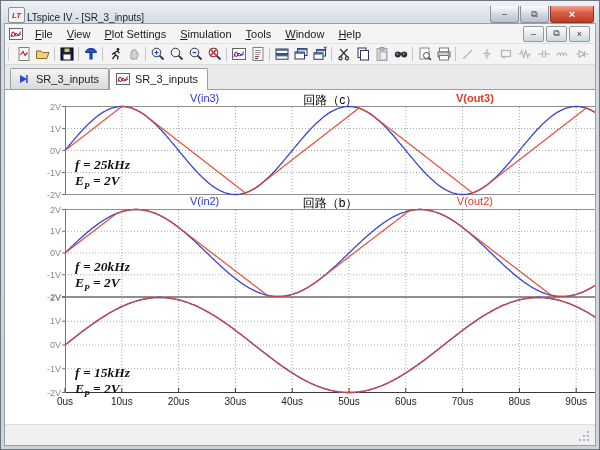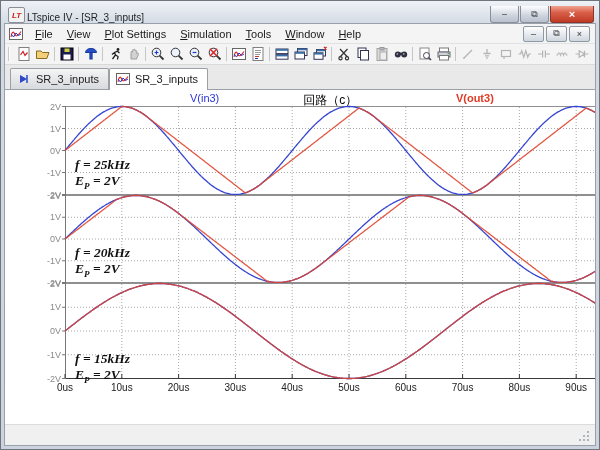--- a/index.html
+++ b/index.html
@@ -422,20 +422,25 @@
             <polyline points="16.0,44.5 17.1,43.1 18.3,41.7 19.4,40.4 20.5,39.0 21.7,37.6 22.8,36.3 24.0,34.9 25.1,33.6 26.2,32.2 27.4,30.9 28.5,29.6 29.6,28.3 30.8,27.0 31.9,25.8 33.0,24.5 34.2,23.3 35.3,22.1 36.4,20.9 37.6,19.8 38.7,18.6 39.9,17.5 41.0,16.5 42.1,15.4 43.3,14.4 44.4,13.4 45.5,12.4 46.7,11.5 47.8,10.6 48.9,9.7 50.1,8.9 51.2,8.1 52.4,7.3 53.5,6.6 54.6,5.9 55.8,5.3 56.9,4.7 58.0,4.1 59.2,3.6 60.3,3.1 61.4,2.7 62.6,2.2 63.7,1.9 64.8,1.6 66.0,1.3 67.1,1.0 68.3,0.8 69.4,0.7 70.5,0.6 71.7,0.5 72.8,0.5 73.9,0.5 75.1,0.6 76.2,0.7 77.3,0.8 78.5,1.0 79.6,1.3 80.8,1.6 81.9,1.9 83.0,2.2 84.2,2.7 85.3,3.1 86.4,3.6 87.6,4.1 88.7,4.7 89.8,5.3 91.0,5.9 92.1,6.6 93.2,7.3 94.4,8.1 95.5,8.9 96.7,9.7 97.8,10.6 98.9,11.5 100.1,12.4 101.2,13.4 102.3,14.4 103.5,15.4 104.6,16.5 105.7,17.5 106.9,18.6 108.0,19.8 109.2,20.9 110.3,22.1 111.4,23.3 112.6,24.5 113.7,25.8 114.8,27.0 116.0,28.3 117.1,29.6 118.2,30.9 119.4,32.2 120.5,33.6 121.6,34.9 122.8,36.3 123.9,37.6 125.1,39.0 126.2,40.4 127.3,41.7 128.5,43.1 129.6,44.5 130.7,45.9 131.9,47.3 133.0,48.6 134.1,50.0 135.3,51.4 136.4,52.7 137.6,54.1 138.7,55.4 139.8,56.8 141.0,58.1 142.1,59.4 143.2,60.7 144.4,62.0 145.5,63.2 146.6,64.5 147.8,65.7 148.9,66.9 150.0,68.1 151.2,69.2 152.3,70.4 153.5,71.5 154.6,72.5 155.7,73.6 156.9,74.6 158.0,75.6 159.1,76.6 160.3,77.5 161.4,78.4 162.5,79.3 163.7,80.1 164.8,80.9 166.0,81.7 167.1,82.4 168.2,83.1 169.4,83.7 170.5,84.3 171.6,84.9 172.8,85.4 173.9,85.9 175.0,86.3 176.2,86.8 177.3,87.1 178.4,87.4 179.6,87.7 180.7,88.0 181.9,88.2 183.0,88.3 184.1,88.4 185.3,88.5 186.4,88.5 187.5,88.5 188.7,88.4 189.8,88.3 190.9,88.2 192.1,88.0 193.2,87.7 194.4,87.4 195.5,87.1 196.6,86.8 197.8,86.3 198.9,85.9 200.0,85.4 201.2,84.9 202.3,84.3 203.4,83.7 204.6,83.1 205.7,82.4 206.8,81.7 208.0,80.9 209.1,80.1 210.3,79.3 211.4,78.4 212.5,77.5 213.7,76.6 214.8,75.6 215.9,74.6 217.1,73.6 218.2,72.5 219.3,71.5 220.5,70.4 221.6,69.2 222.8,68.1 223.9,66.9 225.0,65.7 226.2,64.5 227.3,63.2 228.4,62.0 229.6,60.7 230.7,59.4 231.8,58.1 233.0,56.8 234.1,55.4 235.2,54.1 236.4,52.7 237.5,51.4 238.7,50.0 239.8,48.6 240.9,47.3 242.1,45.9 243.2,44.5 244.3,43.1 245.5,41.7 246.6,40.4 247.7,39.0 248.9,37.6 250.0,36.3 251.2,34.9 252.3,33.6 253.4,32.2 254.6,30.9 255.7,29.6 256.8,28.3 258.0,27.0 259.1,25.8 260.2,24.5 261.4,23.3 262.5,22.1 263.6,20.9 264.8,19.8 265.9,18.6 267.1,17.5 268.2,16.5 269.3,15.4 270.5,14.4 271.6,13.4 272.7,12.4 273.9,11.5 275.0,10.6 276.1,9.7 277.3,8.9 278.4,8.1 279.6,7.3 280.7,6.6 281.8,5.9 283.0,5.3 284.1,4.7 285.2,4.1 286.4,3.6 287.5,3.1 288.6,2.7 289.8,2.2 290.9,1.9 292.0,1.6 293.2,1.3 294.3,1.0 295.5,0.8 296.6,0.7 297.7,0.6 298.9,0.5 300.0,0.5 301.1,0.5 302.3,0.6 303.4,0.7 304.5,0.8 305.7,1.0 306.8,1.3 308.0,1.6 309.1,1.9 310.2,2.2 311.4,2.7 312.5,3.1 313.6,3.6 314.8,4.1 315.9,4.7 317.0,5.3 318.2,5.9 319.3,6.6 320.4,7.3 321.6,8.1 322.7,8.9 323.9,9.7 325.0,10.6 326.1,11.5 327.3,12.4 328.4,13.4 329.5,14.4 330.7,15.4 331.8,16.5 332.9,17.5 334.1,18.6 335.2,19.8 336.4,20.9 337.5,22.1 338.6,23.3 339.8,24.5 340.9,25.8 342.0,27.0 343.2,28.3 344.3,29.6 345.4,30.9 346.6,32.2 347.7,33.6 348.8,34.9 350.0,36.3 351.1,37.6 352.3,39.0 353.4,40.4 354.5,41.7 355.7,43.1 356.8,44.5 357.9,45.9 359.1,47.3 360.2,48.6 361.3,50.0 362.5,51.4 363.6,52.7 364.8,54.1 365.9,55.4 367.0,56.8 368.2,58.1 369.3,59.4 370.4,60.7 371.6,62.0 372.7,63.2 373.8,64.5 375.0,65.7 376.1,66.9 377.2,68.1 378.4,69.2 379.5,70.4 380.7,71.5 381.8,72.5 382.9,73.6 384.1,74.6 385.2,75.6 386.3,76.6 387.5,77.5 388.6,78.4 389.7,79.3 390.9,80.1 392.0,80.9 393.2,81.7 394.3,82.4 395.4,83.1 396.6,83.7 397.7,84.3 398.8,84.9 400.0,85.4 401.1,85.9 402.2,86.3 403.4,86.8 404.5,87.1 405.6,87.4 406.8,87.7 407.9,88.0 409.1,88.2 410.2,88.3 411.3,88.4 412.5,88.5 413.6,88.5 414.7,88.5 415.9,88.4 417.0,88.3 418.1,88.2 419.3,88.0 420.4,87.7 421.6,87.4 422.7,87.1 423.8,86.8 425.0,86.3 426.1,85.9 427.2,85.4 428.4,84.9 429.5,84.3 430.6,83.7 431.8,83.1 432.9,82.4 434.0,81.7 435.2,80.9 436.3,80.1 437.5,79.3 438.6,78.4 439.7,77.5 440.9,76.6 442.0,75.6 443.1,74.6 444.3,73.6 445.4,72.5 446.5,71.5 447.7,70.4 448.8,69.2 450.0,68.1 451.1,66.9 452.2,65.7 453.4,64.5 454.5,63.2 455.6,62.0 456.8,60.7 457.9,59.4 459.0,58.1 460.2,56.8 461.3,55.4 462.4,54.1 463.6,52.7 464.7,51.4 465.9,50.0 467.0,48.6 468.1,47.3 469.3,45.9 470.4,44.5 471.5,43.1 472.7,41.7 473.8,40.4 474.9,39.0 476.1,37.6 477.2,36.3 478.4,34.9 479.5,33.6 480.6,32.2 481.8,30.9 482.9,29.6 484.0,28.3 485.2,27.0 486.3,25.8 487.4,24.5 488.6,23.3 489.7,22.1 490.8,20.9 492.0,19.8 493.1,18.6 494.3,17.5 495.4,16.5 496.5,15.4 497.7,14.4 498.8,13.4 499.9,12.4 501.1,11.5 502.2,10.6 503.3,9.7 504.5,8.9 505.6,8.1 506.8,7.3 507.9,6.6 509.0,5.9 510.2,5.3 511.3,4.7 512.4,4.1 513.6,3.6 514.7,3.1 515.8,2.7 517.0,2.2 518.1,1.9 519.2,1.6 520.4,1.3 521.5,1.0 522.7,0.8 523.8,0.7 524.9,0.6 526.1,0.5 527.2,0.5 528.3,0.5 529.5,0.6 530.6,0.7 531.7,0.8 532.9,1.0 534.0,1.3 535.2,1.6 536.3,1.9 537.4,2.2 538.6,2.7 539.7,3.1 540.8,3.6 542.0,4.1 543.1,4.7 544.2,5.3 545.4,5.9 546.5,6.6 547.6,7.3 548.8,8.1 549.9,8.9 551.1,9.7 552.2,10.6 553.3,11.5 554.5,12.4 555.6,13.4 556.7,14.4 557.9,15.4 559.0,16.5 560.1,17.5 561.3,18.6 562.4,19.8 563.6,20.9 564.7,22.1 565.8,23.3 567.0,24.5 568.1,25.8 569.2,27.0 570.4,28.3 571.5,29.6 572.6,30.9 573.8,32.2 574.9,33.6 576.0,34.9 577.2,36.3 578.3,37.6 579.5,39.0 580.6,40.4 581.7,41.7 582.9,43.1 584.0,44.5 " fill="none" stroke="#3545d2" stroke-width="1.3"></polyline>
             <polyline points="16.0,44.5 17.1,43.6 18.3,42.7 19.4,41.9 20.5,41.0 21.7,40.1 22.8,39.2 24.0,38.3 25.1,37.5 26.2,36.6 27.4,35.7 28.5,34.8 29.6,33.9 30.8,33.1 31.9,32.2 33.0,31.3 34.2,30.4 35.3,29.5 36.4,28.7 37.6,27.8 38.7,26.9 39.9,26.0 41.0,25.1 42.1,24.3 43.3,23.4 44.4,22.5 45.5,21.6 46.7,20.7 47.8,19.9 48.9,19.0 50.1,18.1 51.2,17.2 52.4,16.3 53.5,15.5 54.6,14.6 55.8,13.7 56.9,12.8 58.0,11.9 59.2,11.1 60.3,10.2 61.4,9.3 62.6,8.4 63.7,7.5 64.8,6.7 66.0,5.8 67.1,4.9 68.3,4.0 69.4,3.1 70.5,2.3 71.7,1.4 72.8,0.5 73.9,0.5 75.1,0.6 76.2,0.7 77.3,0.8 78.5,1.0 79.6,1.3 80.8,1.6 81.9,1.9 83.0,2.2 84.2,2.7 85.3,3.1 86.4,3.6 87.6,4.1 88.7,4.7 89.8,5.3 91.0,5.9 92.1,6.6 93.2,7.3 94.4,8.1 95.5,8.9 96.7,9.7 97.8,10.6 98.9,11.5 100.1,12.4 101.2,13.2 102.3,14.1 103.5,15.0 104.6,15.9 105.7,16.8 106.9,17.6 108.0,18.5 109.2,19.4 110.3,20.3 111.4,21.2 112.6,22.0 113.7,22.9 114.8,23.8 116.0,24.7 117.1,25.6 118.2,26.4 119.4,27.3 120.5,28.2 121.6,29.1 122.8,30.0 123.9,30.8 125.1,31.7 126.2,32.6 127.3,33.5 128.5,34.4 129.6,35.2 130.7,36.1 131.9,37.0 133.0,37.9 134.1,38.8 135.3,39.6 136.4,40.5 137.6,41.4 138.7,42.3 139.8,43.2 141.0,44.0 142.1,44.9 143.2,45.8 144.4,46.7 145.5,47.6 146.6,48.4 147.8,49.3 148.9,50.2 150.0,51.1 151.2,52.0 152.3,52.8 153.5,53.7 154.6,54.6 155.7,55.5 156.9,56.4 158.0,57.2 159.1,58.1 160.3,59.0 161.4,59.9 162.5,60.8 163.7,61.6 164.8,62.5 166.0,63.4 167.1,64.3 168.2,65.2 169.4,66.0 170.5,66.9 171.6,67.8 172.8,68.7 173.9,69.6 175.0,70.4 176.2,71.3 177.3,72.2 178.4,73.1 179.6,74.0 180.7,74.8 181.9,75.7 183.0,76.6 184.1,77.5 185.3,78.4 186.4,79.2 187.5,80.1 188.7,81.0 189.8,81.9 190.9,82.8 192.1,83.6 193.2,84.5 194.4,85.4 195.5,86.3 196.6,86.8 197.8,86.3 198.9,85.9 200.0,85.4 201.2,84.9 202.3,84.3 203.4,83.7 204.6,83.1 205.7,82.4 206.8,81.7 208.0,80.9 209.1,80.1 210.3,79.3 211.4,78.4 212.5,77.5 213.7,76.6 214.8,75.8 215.9,74.9 217.1,74.0 218.2,73.1 219.3,72.2 220.5,71.4 221.6,70.5 222.8,69.6 223.9,68.7 225.0,67.8 226.2,67.0 227.3,66.1 228.4,65.2 229.6,64.3 230.7,63.4 231.8,62.6 233.0,61.7 234.1,60.8 235.2,59.9 236.4,59.0 237.5,58.2 238.7,57.3 239.8,56.4 240.9,55.5 242.1,54.6 243.2,53.8 244.3,52.9 245.5,52.0 246.6,51.1 247.7,50.2 248.9,49.4 250.0,48.5 251.2,47.6 252.3,46.7 253.4,45.8 254.6,45.0 255.7,44.1 256.8,43.2 258.0,42.3 259.1,41.4 260.2,40.6 261.4,39.7 262.5,38.8 263.6,37.9 264.8,37.0 265.9,36.2 267.1,35.3 268.2,34.4 269.3,33.5 270.5,32.6 271.6,31.8 272.7,30.9 273.9,30.0 275.0,29.1 276.1,28.2 277.3,27.4 278.4,26.5 279.6,25.6 280.7,24.7 281.8,23.8 283.0,23.0 284.1,22.1 285.2,21.2 286.4,20.3 287.5,19.4 288.6,18.6 289.8,17.7 290.9,16.8 292.0,15.9 293.2,15.0 294.3,14.2 295.5,13.3 296.6,12.4 297.7,11.5 298.9,10.6 300.0,9.8 301.1,8.9 302.3,8.0 303.4,7.1 304.5,6.2 305.7,5.4 306.8,4.5 308.0,3.6 309.1,2.7 310.2,2.2 311.4,2.7 312.5,3.1 313.6,3.6 314.8,4.1 315.9,4.7 317.0,5.3 318.2,5.9 319.3,6.6 320.4,7.3 321.6,8.1 322.7,8.9 323.9,9.7 325.0,10.6 326.1,11.5 327.3,12.4 328.4,13.2 329.5,14.1 330.7,15.0 331.8,15.9 332.9,16.8 334.1,17.6 335.2,18.5 336.4,19.4 337.5,20.3 338.6,21.2 339.8,22.0 340.9,22.9 342.0,23.8 343.2,24.7 344.3,25.6 345.4,26.4 346.6,27.3 347.7,28.2 348.8,29.1 350.0,30.0 351.1,30.8 352.3,31.7 353.4,32.6 354.5,33.5 355.7,34.4 356.8,35.2 357.9,36.1 359.1,37.0 360.2,37.9 361.3,38.8 362.5,39.6 363.6,40.5 364.8,41.4 365.9,42.3 367.0,43.2 368.2,44.0 369.3,44.9 370.4,45.8 371.6,46.7 372.7,47.6 373.8,48.4 375.0,49.3 376.1,50.2 377.2,51.1 378.4,52.0 379.5,52.8 380.7,53.7 381.8,54.6 382.9,55.5 384.1,56.4 385.2,57.2 386.3,58.1 387.5,59.0 388.6,59.9 389.7,60.8 390.9,61.6 392.0,62.5 393.2,63.4 394.3,64.3 395.4,65.2 396.6,66.0 397.7,66.9 398.8,67.8 400.0,68.7 401.1,69.6 402.2,70.4 403.4,71.3 404.5,72.2 405.6,73.1 406.8,74.0 407.9,74.8 409.1,75.7 410.2,76.6 411.3,77.5 412.5,78.4 413.6,79.2 414.7,80.1 415.9,81.0 417.0,81.9 418.1,82.8 419.3,83.6 420.4,84.5 421.6,85.4 422.7,86.3 423.8,86.8 425.0,86.3 426.1,85.9 427.2,85.4 428.4,84.9 429.5,84.3 430.6,83.7 431.8,83.1 432.9,82.4 434.0,81.7 435.2,80.9 436.3,80.1 437.5,79.3 438.6,78.4 439.7,77.5 440.9,76.6 442.0,75.8 443.1,74.9 444.3,74.0 445.4,73.1 446.5,72.2 447.7,71.4 448.8,70.5 450.0,69.6 451.1,68.7 452.2,67.8 453.4,67.0 454.5,66.1 455.6,65.2 456.8,64.3 457.9,63.4 459.0,62.6 460.2,61.7 461.3,60.8 462.4,59.9 463.6,59.0 464.7,58.2 465.9,57.3 467.0,56.4 468.1,55.5 469.3,54.6 470.4,53.8 471.5,52.9 472.7,52.0 473.8,51.1 474.9,50.2 476.1,49.4 477.2,48.5 478.4,47.6 479.5,46.7 480.6,45.8 481.8,45.0 482.9,44.1 484.0,43.2 485.2,42.3 486.3,41.4 487.4,40.6 488.6,39.7 489.7,38.8 490.8,37.9 492.0,37.0 493.1,36.2 494.3,35.3 495.4,34.4 496.5,33.5 497.7,32.6 498.8,31.8 499.9,30.9 501.1,30.0 502.2,29.1 503.3,28.2 504.5,27.4 505.6,26.5 506.8,25.6 507.9,24.7 509.0,23.8 510.2,23.0 511.3,22.1 512.4,21.2 513.6,20.3 514.7,19.4 515.8,18.6 517.0,17.7 518.1,16.8 519.2,15.9 520.4,15.0 521.5,14.2 522.7,13.3 523.8,12.4 524.9,11.5 526.1,10.6 527.2,9.8 528.3,8.9 529.5,8.0 530.6,7.1 531.7,6.2 532.9,5.4 534.0,4.5 535.2,3.6 536.3,2.7 537.4,2.2 538.6,2.7 539.7,3.1 540.8,3.6 542.0,4.1 543.1,4.7 544.2,5.3 545.4,5.9 546.5,6.6 547.6,7.3 548.8,8.1 549.9,8.9 551.1,9.7 552.2,10.6 553.3,11.5 554.5,12.4 555.6,13.2 556.7,14.1 557.9,15.0 559.0,15.9 560.1,16.8 561.3,17.6 562.4,18.5 563.6,19.4 564.7,20.3 565.8,21.2 567.0,22.0 568.1,22.9 569.2,23.8 570.4,24.7 571.5,25.6 572.6,26.4 573.8,27.3 574.9,28.2 576.0,29.1 577.2,30.0 578.3,30.8 579.5,31.7 580.6,32.6 581.7,33.5 582.9,34.4 584.0,35.2 " fill="none" stroke="#df452e" stroke-width="1.3" opacity="0.9"></polyline>
           </svg>
         <div class="ann">
           <div><i>f</i><span> = 25kHz</span></div>
           <div><i>E</i><sub>P</sub><span> = 2V</span></div>
         </div>
       </div>
 
       <div class="pane">
+        <div class="pane-header">
+          <span class="hdr-in lbl-in" style="color: rgb(43, 53, 216);">V(in2)</span>
+          <span class="hdr-title">回路（b）</span>
+          <span class="hdr-out lbl-out" style="color: rgb(224, 58, 36);">V(out2)</span>
+        </div>
         <svg width="590" height="88" style="overflow: visible;">
             <line x1="72.80000000000001" y1="1" x2="72.80000000000001" y2="87" stroke="#a8a8a8" stroke-dasharray="1,2"></line>
             <line x1="129.60000000000002" y1="1" x2="129.60000000000002" y2="87" stroke="#a8a8a8" stroke-dasharray="1,2"></line>
             <line x1="186.4" y1="1" x2="186.4" y2="87" stroke="#a8a8a8" stroke-dasharray="1,2"></line>
             <line x1="243.20000000000002" y1="1" x2="243.20000000000002" y2="87" stroke="#a8a8a8" stroke-dasharray="1,2"></line>
             <line x1="300" y1="1" x2="300" y2="87" stroke="#a8a8a8" stroke-dasharray="1,2"></line>
             <line x1="356.8" y1="1" x2="356.8" y2="87" stroke="#a8a8a8" stroke-dasharray="1,2"></line>
             <line x1="413.59999999999997" y1="1" x2="413.59999999999997" y2="87" stroke="#a8a8a8" stroke-dasharray="1,2"></line>
             <line x1="470.40000000000003" y1="1" x2="470.40000000000003" y2="87" stroke="#a8a8a8" stroke-dasharray="1,2"></line>
             <line x1="527.2" y1="1" x2="527.2" y2="87" stroke="#a8a8a8" stroke-dasharray="1,2"></line>

